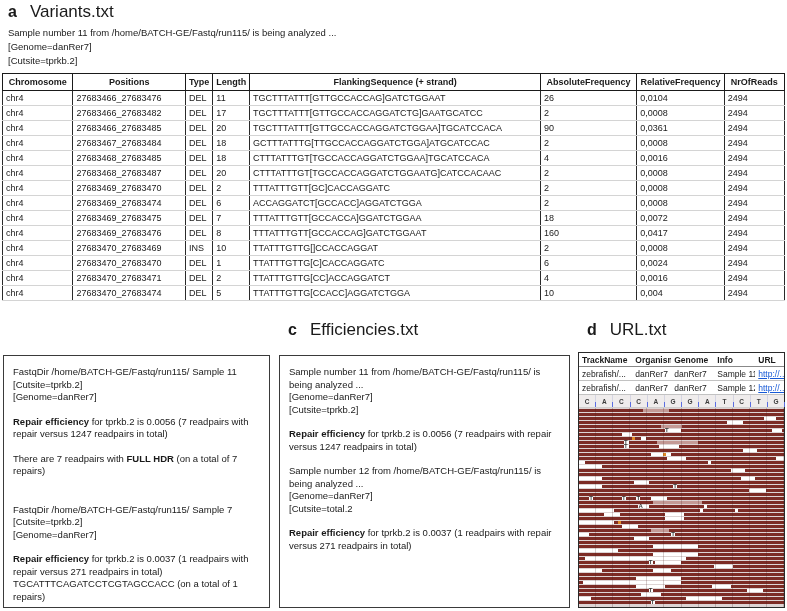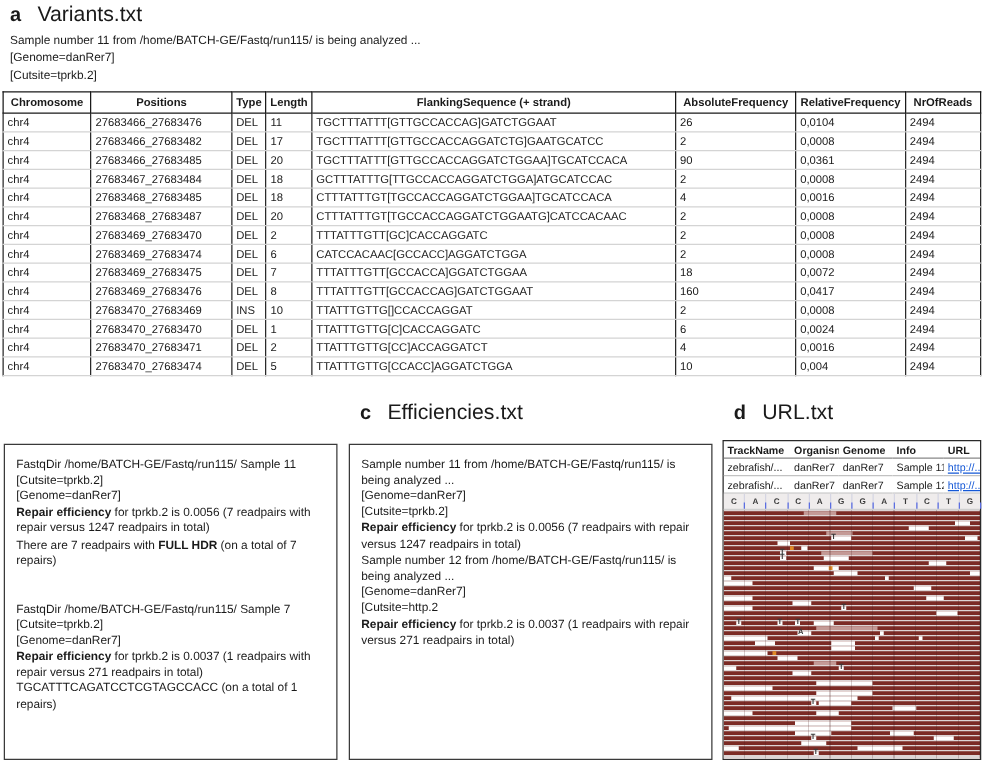--- a/index.html
+++ b/index.html
@@ -19,21 +19,21 @@
   table.vtable th { border:1px solid #1a1a1a; font-size:9px; font-weight:bold; text-align:center;
     height:17px; padding:0 2px; overflow:hidden; white-space:nowrap; }
   table.vtable td { border-left:1px solid #2a2a2a; border-right:1px solid #2a2a2a;
     border-bottom:1px solid #d4d4d4; font-size:9px; height:15px; padding:0 3px;
     overflow:hidden; white-space:nowrap; }
 
   
   .textbox { position:absolute; border:1px solid #3a3a3a; background:#fff;
     font-size:9.5px; line-height:12.5px; padding:10px 9px; }
   .para { margin:0; }
-  .para.m1 { margin-top:1px; }
+  .para.m1 { margin-top:12px; }
   .para.m2 { margin-top:26px; }
 
   
   .dbox { position:absolute; left:578px; top:352px; width:207px; height:256px;
     border:1px solid #2a2a2a; background:#fff; display:flex; flex-direction:column; }
   table.dtable { width:100%; border-collapse:collapse; table-layout:fixed; }
   table.dtable th { font-size:8.5px; font-weight:bold; text-align:left; padding:2px 2px 1px 3px;
     border-bottom:1px solid #888; white-space:nowrap; overflow:hidden; }
   table.dtable td { font-size:8.5px; padding:2px 2px 1px 3px; border-bottom:1px solid #c2c2c2;
     white-space:nowrap; overflow:hidden; }
@@ -163,21 +163,21 @@
             <td>TTTATTTGTT[GC]CACCAGGATC</td>
             <td>2</td>
             <td>0,0008</td>
             <td>2494</td>
           </tr>
           <tr>
             <td>chr4</td>
             <td>27683469_27683474</td>
             <td>DEL</td>
             <td>6</td>
-            <td>CATCCACAAC[GCCACC]AGGATCTGGA</td>
+            <td>ACCAGGATCT[GCCACC]AGGATCTGGA</td>
             <td>2</td>
             <td>0,0008</td>
             <td>2494</td>
           </tr>
           <tr>
             <td>chr4</td>
             <td>27683469_27683475</td>
             <td>DEL</td>
             <td>7</td>
             <td>TTTATTTGTT[GCCACCA]GGATCTGGAA</td>
@@ -258,21 +258,21 @@
   <div class="panel-title" style="left:288px; top:320px;">
     <span class="lbl">c</span><span class="fname">Efficiencies.txt</span>
   </div>
   <div class="textbox" style="left:279px; top:355px; width:291px; height:253px;">
       <div class="para m0"><span>Sample number 11 from /home/BATCH-GE/Fastq/run115/ is being analyzed ...</span></div>
       <div class="para m0"><span>[Genome=danRer7]</span></div>
       <div class="para m0"><span>[Cutsite=tprkb.2]</span></div>
       <div class="para m1"><b>Repair efficiency</b><span> for tprkb.2 is 0.0056 (7 readpairs with repair versus 1247 readpairs in total)</span></div>
       <div class="para m1"><span>Sample number 12 from /home/BATCH-GE/Fastq/run115/ is being analyzed ...</span></div>
       <div class="para m0"><span>[Genome=danRer7]</span></div>
-      <div class="para m0"><span>[Cutsite=http.2</span></div>
+      <div class="para m0"><span>[Cutsite=total.2</span></div>
       <div class="para m1"><b>Repair efficiency</b><span> for tprkb.2 is 0.0037 (1 readpairs with repair versus 271 readpairs in total)</span></div>
     </div>
 
   <div class="panel-title" style="left:587px; top:320px;">
     <span class="lbl">d</span><span class="fname">URL.txt</span>
   </div>
   <div class="dbox">
     <table class="dtable">
       <colgroup>
           <col style="width: 26%;">

